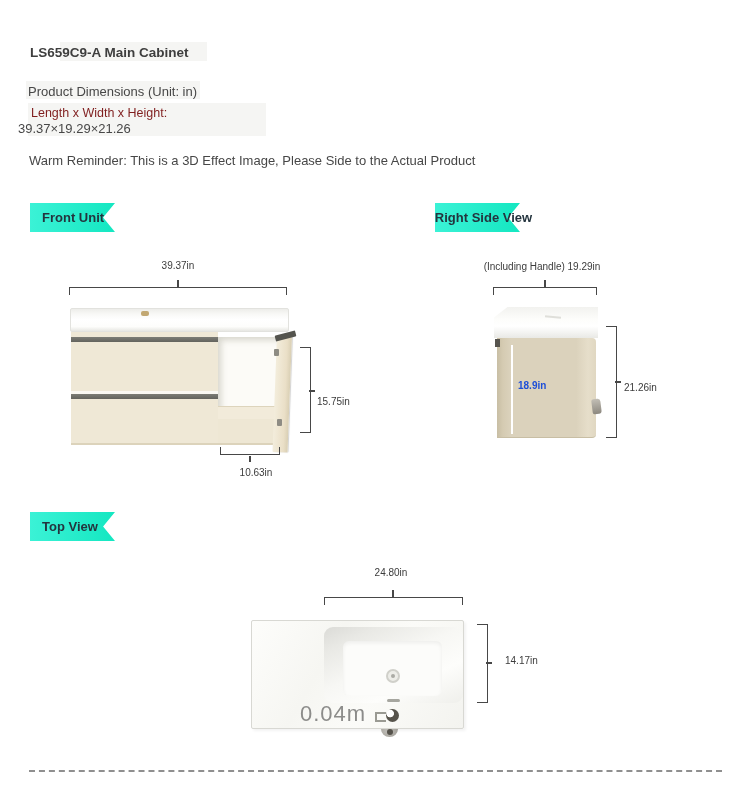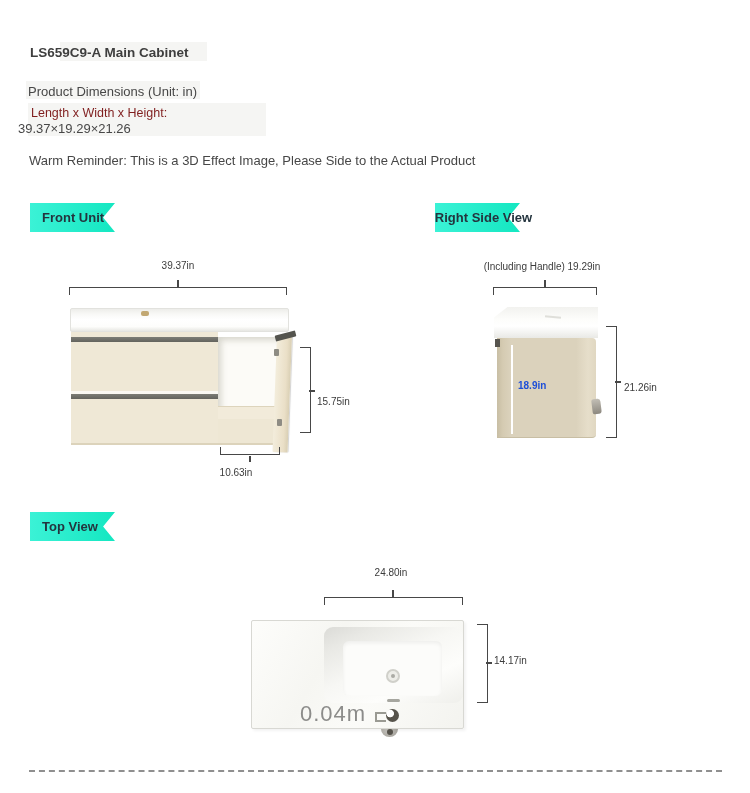--- a/index.html
+++ b/index.html
@@ -138,21 +138,21 @@
   <div class="abs door-handle"></div>
   <div class="hinge" style="left:274px;top:349px;"></div>
   <div class="hinge" style="left:277px;top:419px;"></div>
 
   <div class="br-right" style="left:300px;top:347px;height:86px;"></div>
   <div class="tick" style="left:309px;top:390px;width:6px;height:1.5px;"></div>
   <div class="dim" style="left:317px;top:396px;">15.75in</div>
 
   <div class="br-bottom" style="left:220px;top:447px;width:60px;"></div>
   <div class="tick" style="left:249px;top:456px;width:1.5px;height:6px;"></div>
-  <div class="dim center" style="left:200px;top:467px;width:72px;">10.63in</div>
+  <div class="dim center" style="left:220px;top:467px;width:72px;">10.63in</div>
 
   
   <div class="ribbon" style="left:435px;top:203px;justify-content:center;">
     <span>Right Side View</span>
   </div>
 
   <div class="dim center" style="left:442px;top:261px;width:200px;text-align:center;">(Including Handle) 19.29in</div>
   <div class="br-top" style="left:493px;top:287px;width:104px;"></div>
   <div class="tick" style="left:544px;top:280px;width:1.5px;height:7px;"></div>
 
@@ -189,18 +189,18 @@
   <div class="abs faucet-dot"></div>
 
   <div class="abs measure-text">0.04m</div>
   <span>
     <span class="abs measure-bracket"></span>
     <span class="abs measure-dot"></span>
   </span>
 
   <div class="br-right" style="left:477px;top:624px;height:79px;"></div>
   <div class="tick" style="left:486px;top:662px;width:6px;height:1.5px;"></div>
-  <div class="dim" style="left:494px;top:655px;">14.17in</div>
+  <div class="dim" style="left:505px;top:655px;">14.17in</div>
 
   
   <div class="abs dashed-sep"></div>
 
 </div>
 
 </body></html>

